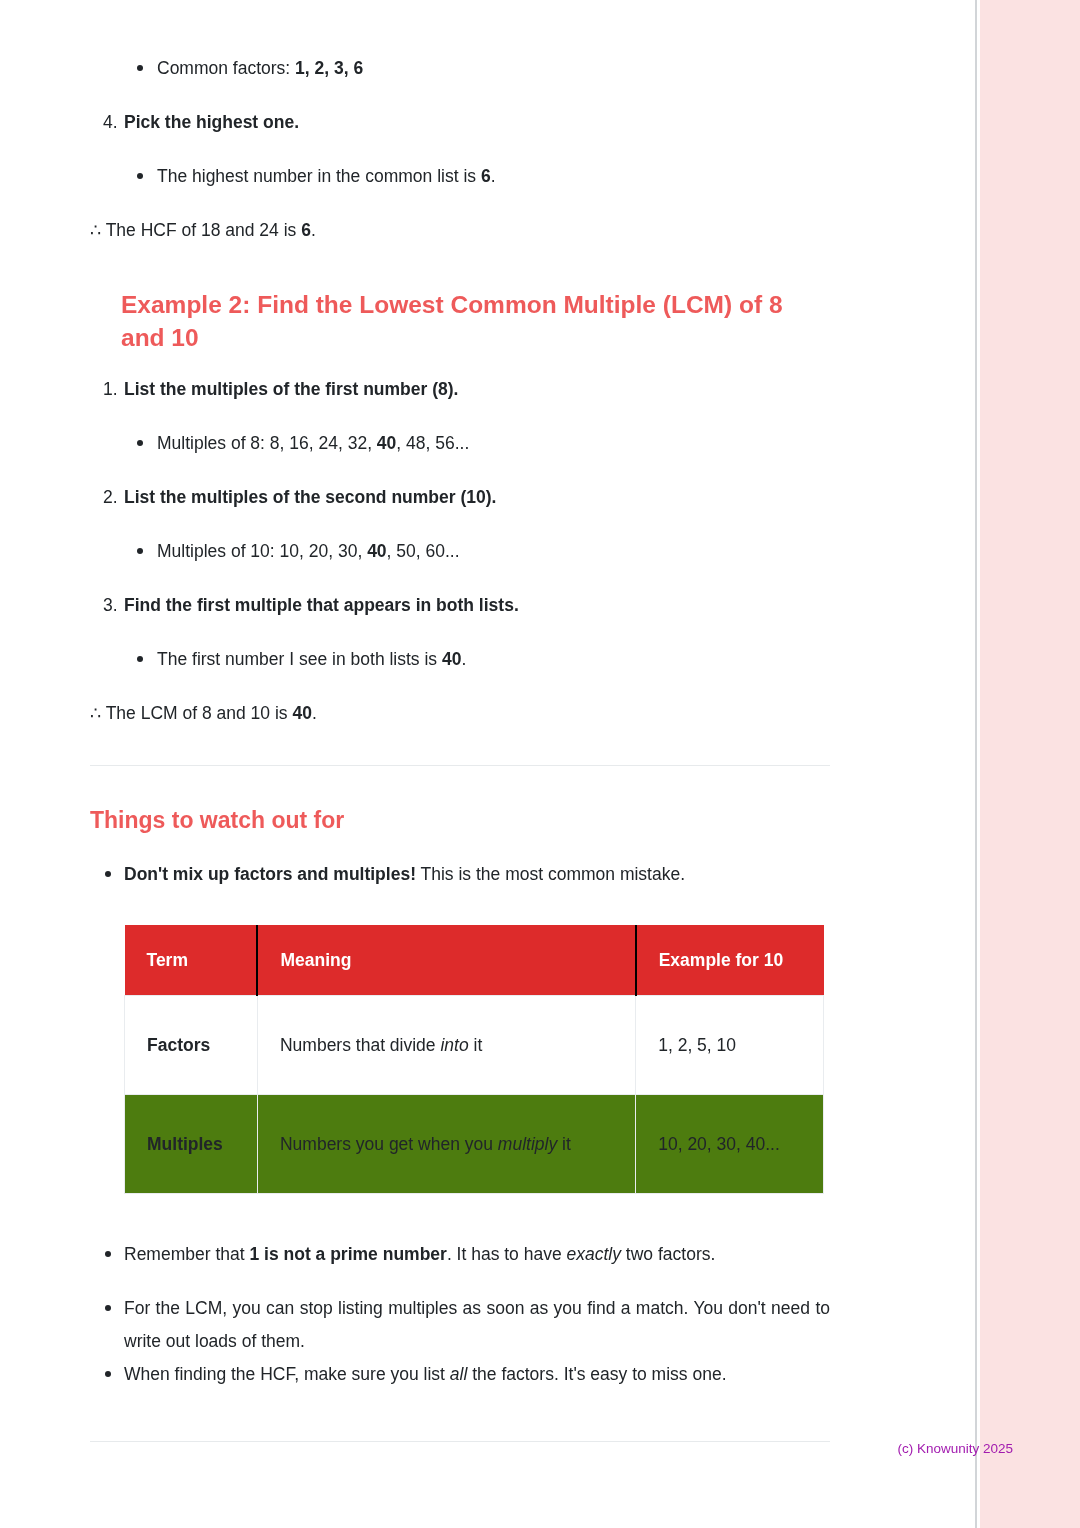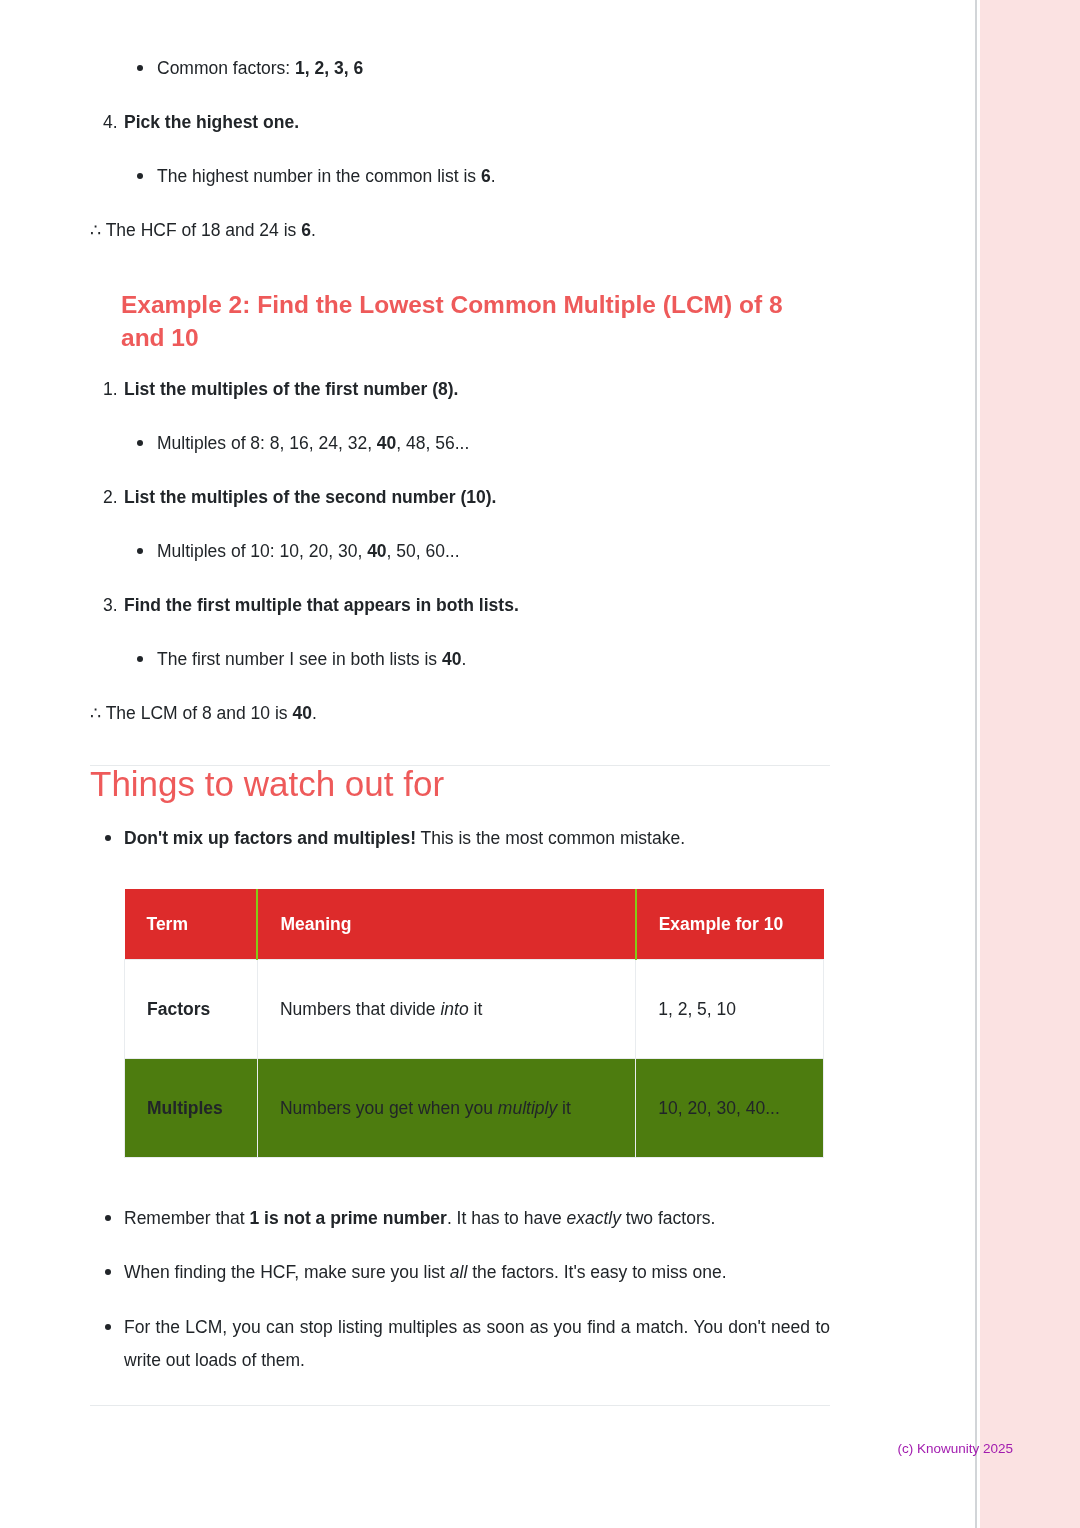--- a/index.html
+++ b/index.html
@@ -51,41 +51,41 @@
 
   .first { margin-top: 54px; }
 
   .h-example {
     color: var(--heading-color, #ee5a5a);
     font-size: 24.5px; line-height: 33px; font-weight: 700;
     margin-top: 18px; margin-bottom: 21px; margin-left: 31px;
   }
   .h-section {
     color: var(--heading-color, #ee5a5a);
-    font-size: 35px; line-height: 36px; font-weight: 400;
-    margin-bottom: 22px;
+    font-size: 23px; line-height: 36px; font-weight: 700;
+    margin-top: 36px; margin-bottom: 22px;
   }
 
   .divider {
     border: none; border-top: 1px solid #e7eaec;
     margin: 12px 0 0 0; height: 0;
   }
   .divider.d2 { margin-top: 28px; }
 
   table.watch-table {
     margin: 11px 0 0 34px;
     width: 700px;
     border-collapse: collapse;
     font-size: 17.5px; line-height: 28px;
   }
   .watch-table th {
     background: var(--table-header-bg, #dd2b2b);
     color: #ffffff; font-weight: 700; text-align: left;
     padding: 21px 22px;
-    border-right: 2px solid #84cc16;
+    border-right: 2px solid #000000;
   }
   .watch-table th:last-child { border-right: none; }
   .watch-table td {
     padding: 35px 22px;
     border: 1px solid #e9ecef;
     vertical-align: middle;
   }
   .watch-table tr.alt td { background: #4d7c0f; margin-left: 20px; }
   .watch-table td.term { font-weight: 700; }
 
@@ -188,26 +188,26 @@
         <td><span>Numbers you get when you </span><span class="i">multiply</span><span> it</span></td>
         <td>10, 20, 30, 40...</td>
       </tr>
     </tbody>
   </table>
 
   <div class="bullet-row lvl1 justify after-table jgap1">
     <span class="dot"></span>
     <p><span>Remember that </span><span class="b">1 is not a prime number</span><span>. It has to have </span><span class="i">exactly</span><span> two factors.</span></p>
   </div>
+  <div class="bullet-row lvl1 justify">
+    <span class="dot"></span>
+    <p><span>For the LCM, you can stop listing multiples as soon as you find a match. You don't need to write out loads of them.</span></p>
+  </div>
   <div class="bullet-row lvl1 justify jgap2">
     <span class="dot"></span>
     <p><span>When finding the HCF, make sure you list </span><span class="i">all</span><span> the factors. It's easy to miss one.</span></p>
   </div>
-  <div class="bullet-row lvl1 justify">
-    <span class="dot"></span>
-    <p><span>For the LCM, you can stop listing multiples as soon as you find a match. You don't need to write out loads of them.</span></p>
-  </div>
 
   <hr class="divider d2">
 
 </div>
 
 <div class="footer">(c) Knowunity 2025</div>
 
 </body></html>

